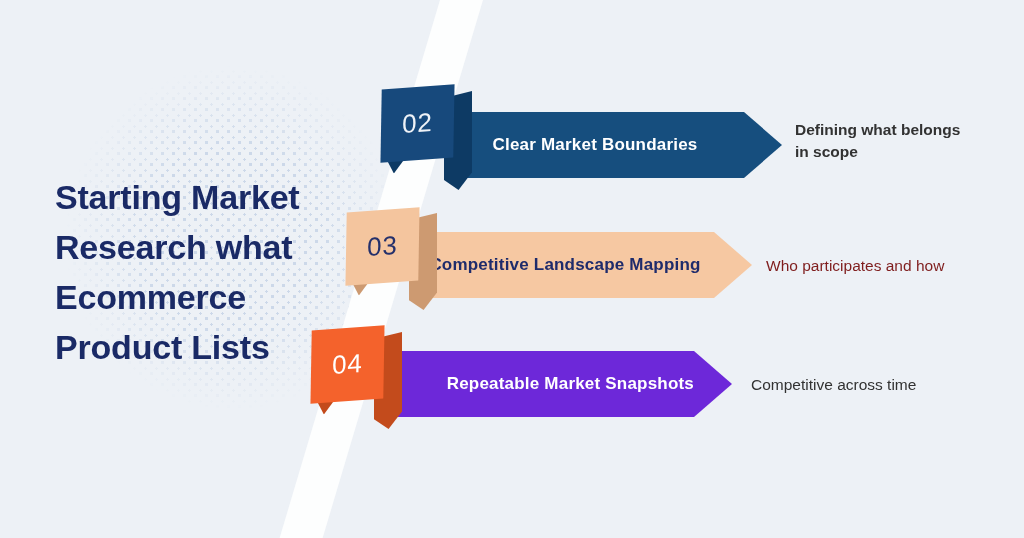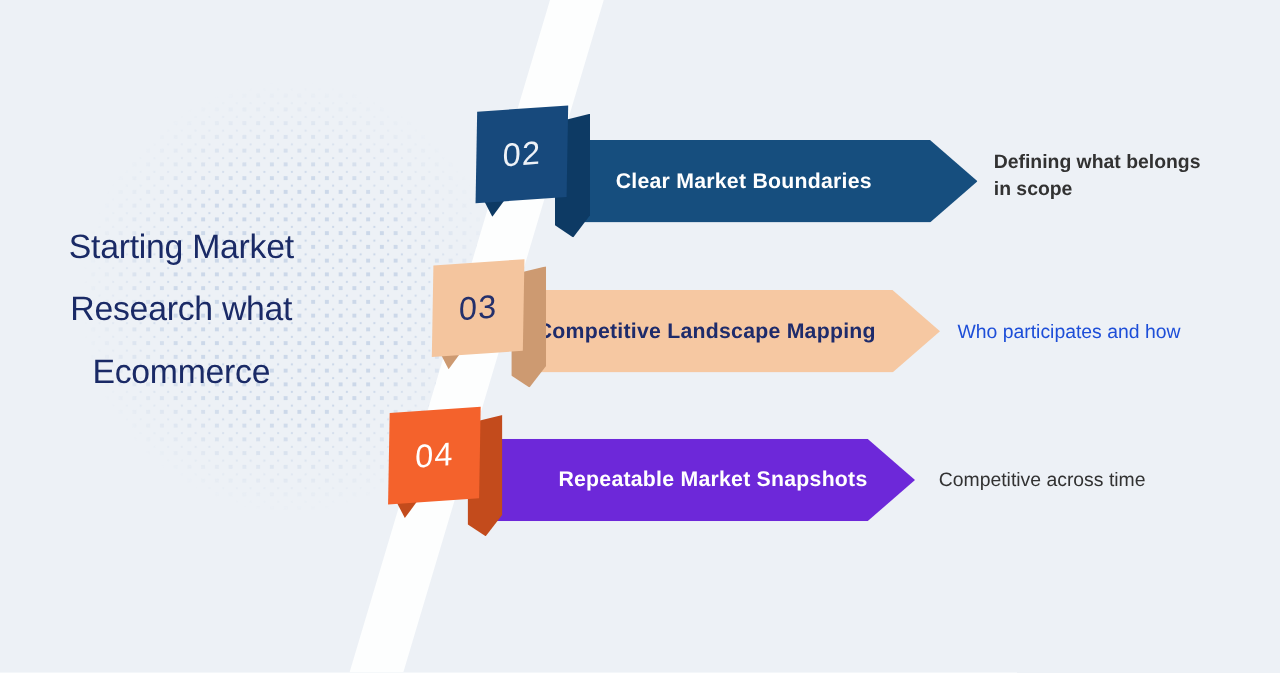--- a/index.html
+++ b/index.html
@@ -15,21 +15,21 @@
     mask-image:radial-gradient(ellipse 54% 52% at 52% 47%, #000 42%, transparent 78%);
     opacity:.9;
   }
   
   .stripe{
     position:absolute;left:440px;top:0;width:43px;height:538px;z-index:1;
     transform:skewX(-16.6deg);transform-origin:top left;
   }
   .title{
     position:absolute;left:55px;top:172px;z-index:2;margin:0;
-    font-size:27px;font-weight:normal;line-height:50px;letter-spacing:-.2px;text-align:center;
+    font-size:34px;font-weight:bold;line-height:50px;letter-spacing:-.2px;
   }
   .title span{display:block;}
   
   .step .banner{
     position:absolute;height:66px;z-index:2;box-sizing:border-box;
     display:flex;align-items:center;justify-content:center;padding-right:38px;
     clip-path:polygon(0 0, calc(100% - 38px) 0, 100% 50%, calc(100% - 38px) 100%, 0 100%);
   }
   .banner-label{font-size:17px;font-weight:bold;letter-spacing:.2px;white-space:nowrap;}
   .step .fold{
@@ -70,20 +70,21 @@
 
 <div class="canvas" style="background: rgb(237, 241, 246);">
 
   <div class="dotmap" style="background-image: radial-gradient(circle, rgb(201, 214, 232) 1.7px, transparent 1.9px), radial-gradient(circle, rgb(201, 214, 232) 1.05px, transparent 1.25px); background-size: 11px 11px, 11px 11px; background-position: 0px 0px, 5px 6px;"></div>
   <div class="stripe" style="background: rgb(253, 254, 254);"></div>
 
   <h1 class="title" style="color: rgb(26, 42, 102);">
     <span>Starting Market</span>
     <span>Research what</span>
     <span>Ecommerce</span>
+    <span>Product Lists</span>
   </h1>
 
   <div class="step s0">
     <div class="banner" style="background: rgb(22, 78, 126);">
       <span class="banner-label" style="color: rgb(255, 255, 255); text-align: center;">Clear Market Boundaries</span>
     </div>
     <div class="fold" style="background: rgb(13, 58, 100);"></div>
     <div class="fold-tip" style="background: rgb(13, 58, 100);"></div>
     <div class="tab" style="background: rgb(23, 73, 124);">
       <span class="num" style="color: rgb(238, 242, 247);">02</span>
@@ -93,21 +94,21 @@
 
   <div class="step s1">
     <div class="banner" style="background: rgb(246, 200, 162);">
       <span class="banner-label" style="color: rgb(30, 43, 107);">Competitive Landscape Mapping</span>
     </div>
     <div class="fold" style="background: rgb(205, 154, 113);"></div>
     <div class="fold-tip" style="background: rgb(205, 154, 113);"></div>
     <div class="tab" style="background: rgb(244, 197, 158);">
       <span class="num" style="color: rgb(36, 48, 107);">03</span>
     </div>
-    <div class="note" style="color: #1d4ed8;">Who participates and how</div>
+    <div class="note" style="color: #7f1d1d;">Who participates and how</div>
   </div>
 
   <div class="step s2">
     <div class="banner" style="background: #6d28d9; justify-content: flex-end;">
       <span class="banner-label" style="color: rgb(255, 255, 255);">Repeatable Market Snapshots</span>
     </div>
     <div class="fold" style="background: rgb(195, 75, 28);"></div>
     <div class="fold-tip" style="background: rgb(195, 75, 28);"></div>
     <div class="tab" style="background: rgb(244, 98, 44);">
       <span class="num" style="color: rgb(255, 255, 255);">04</span>

